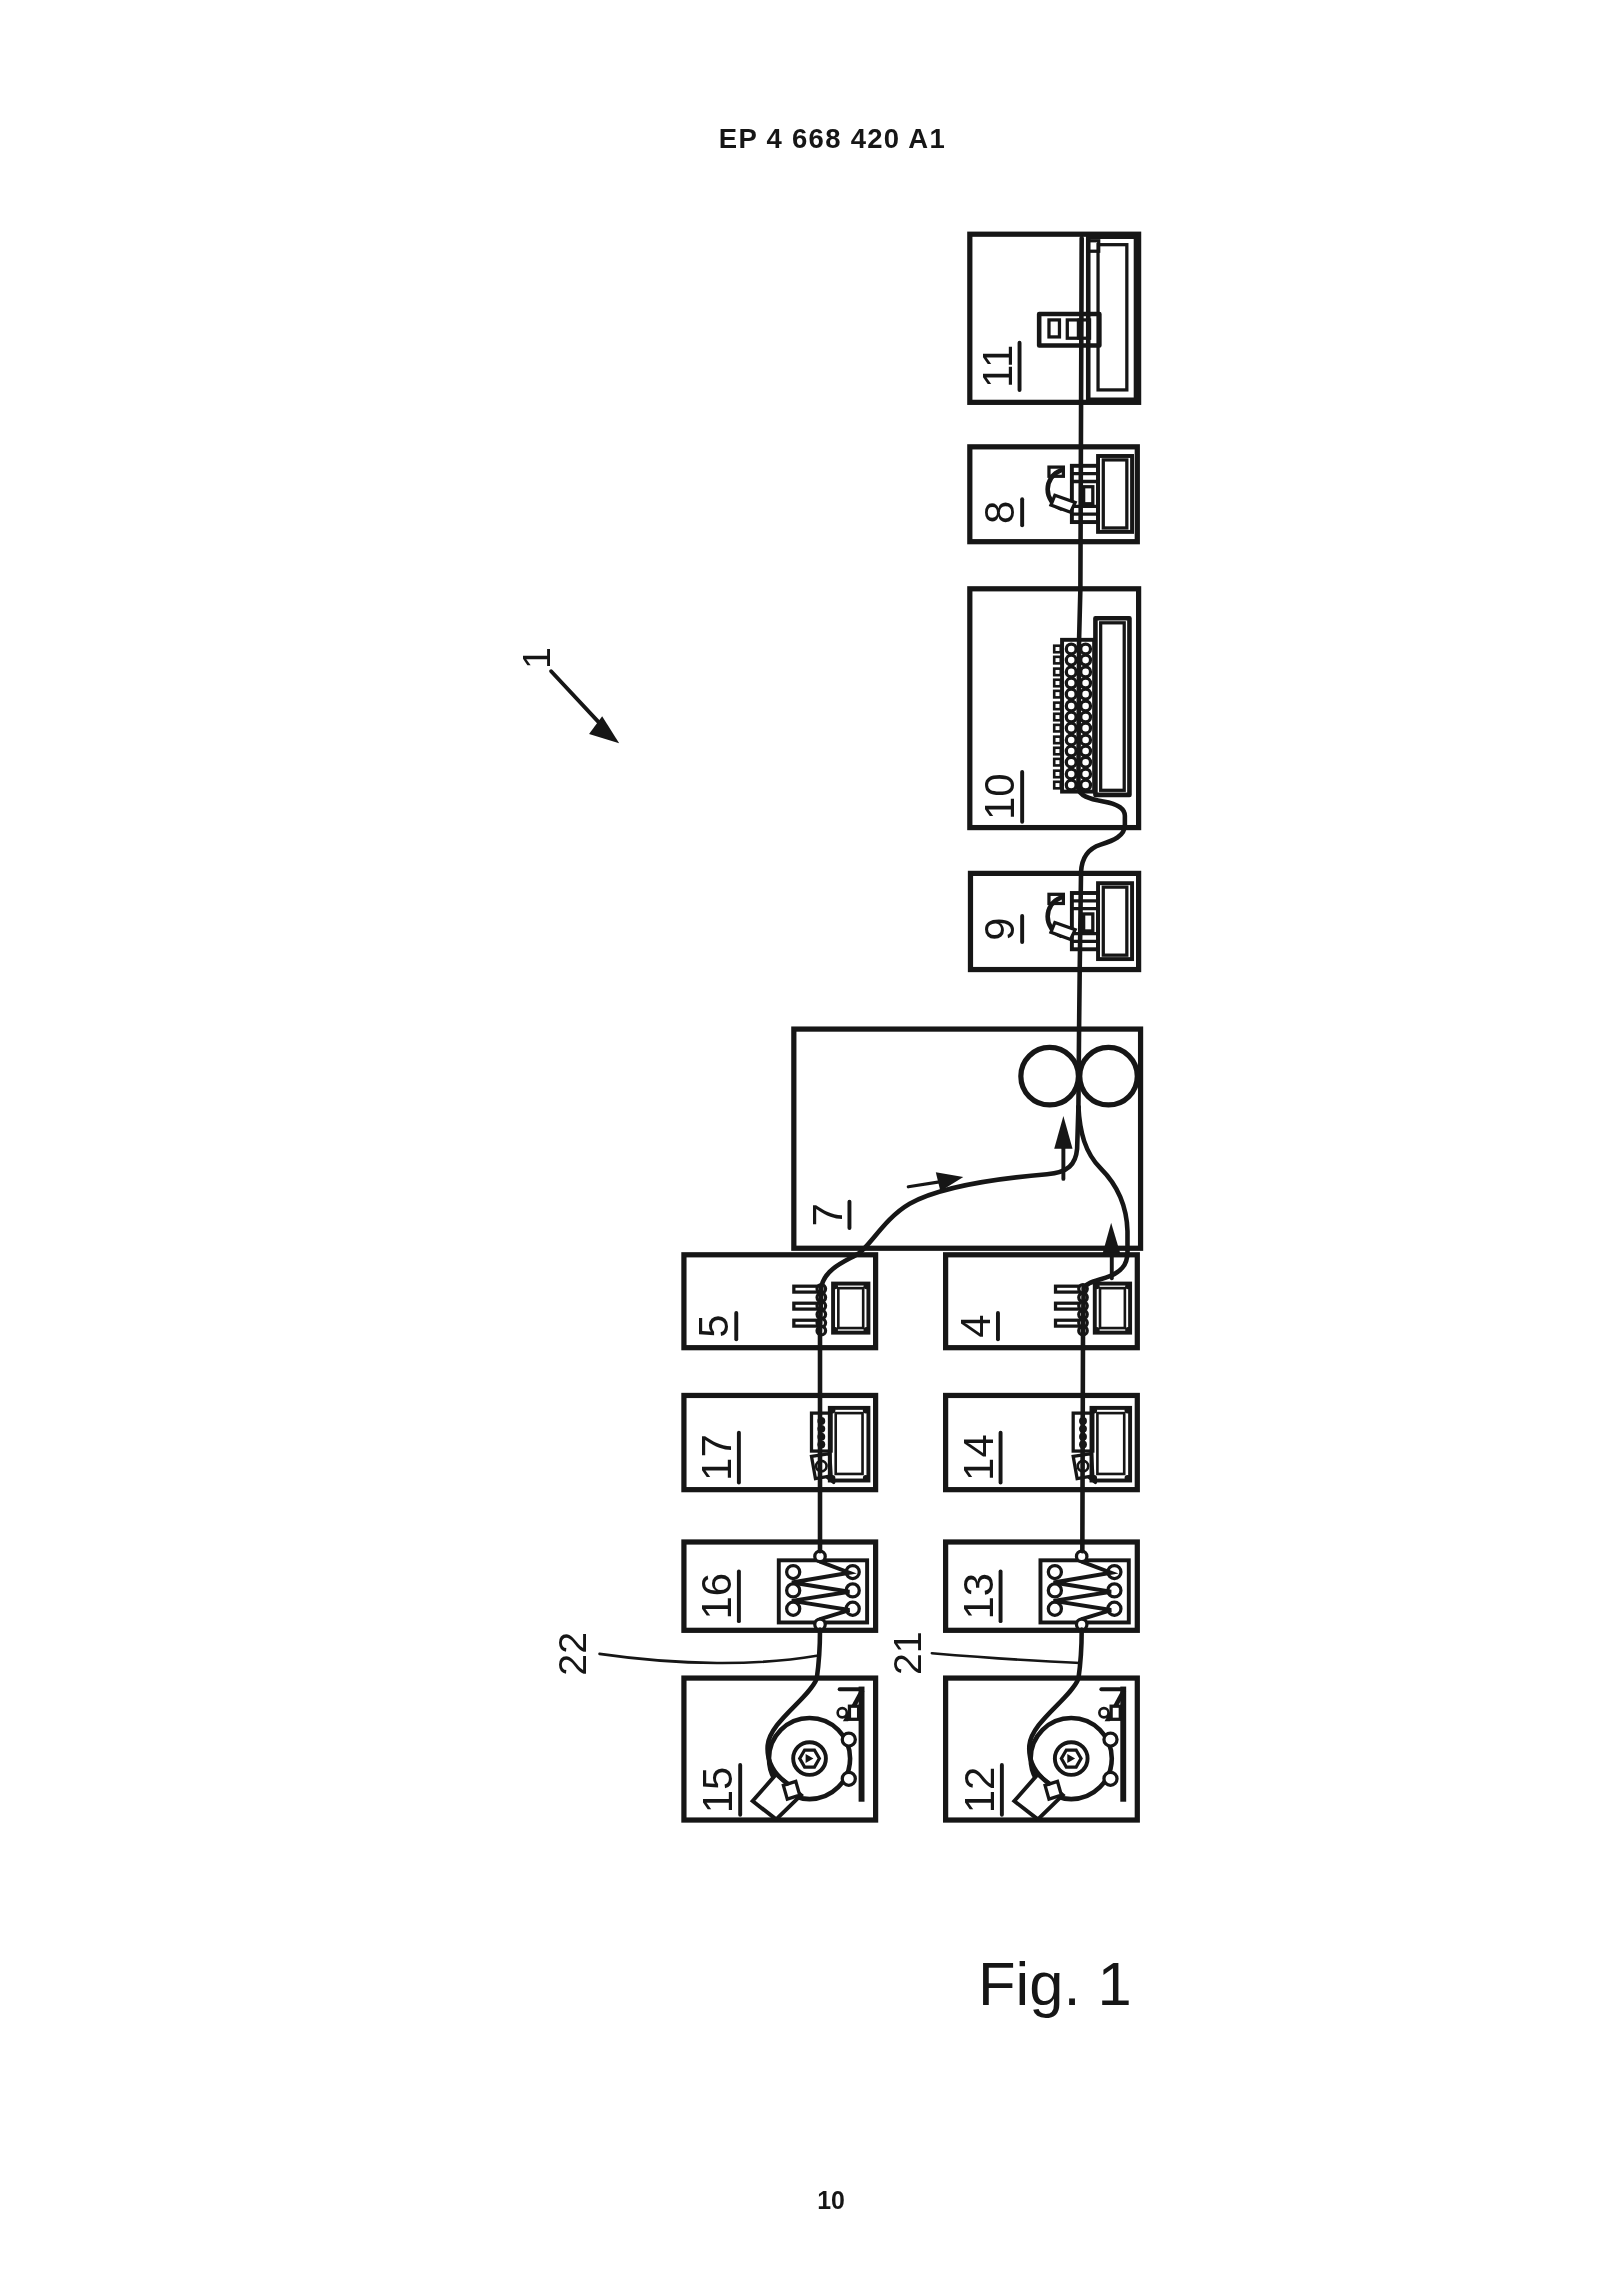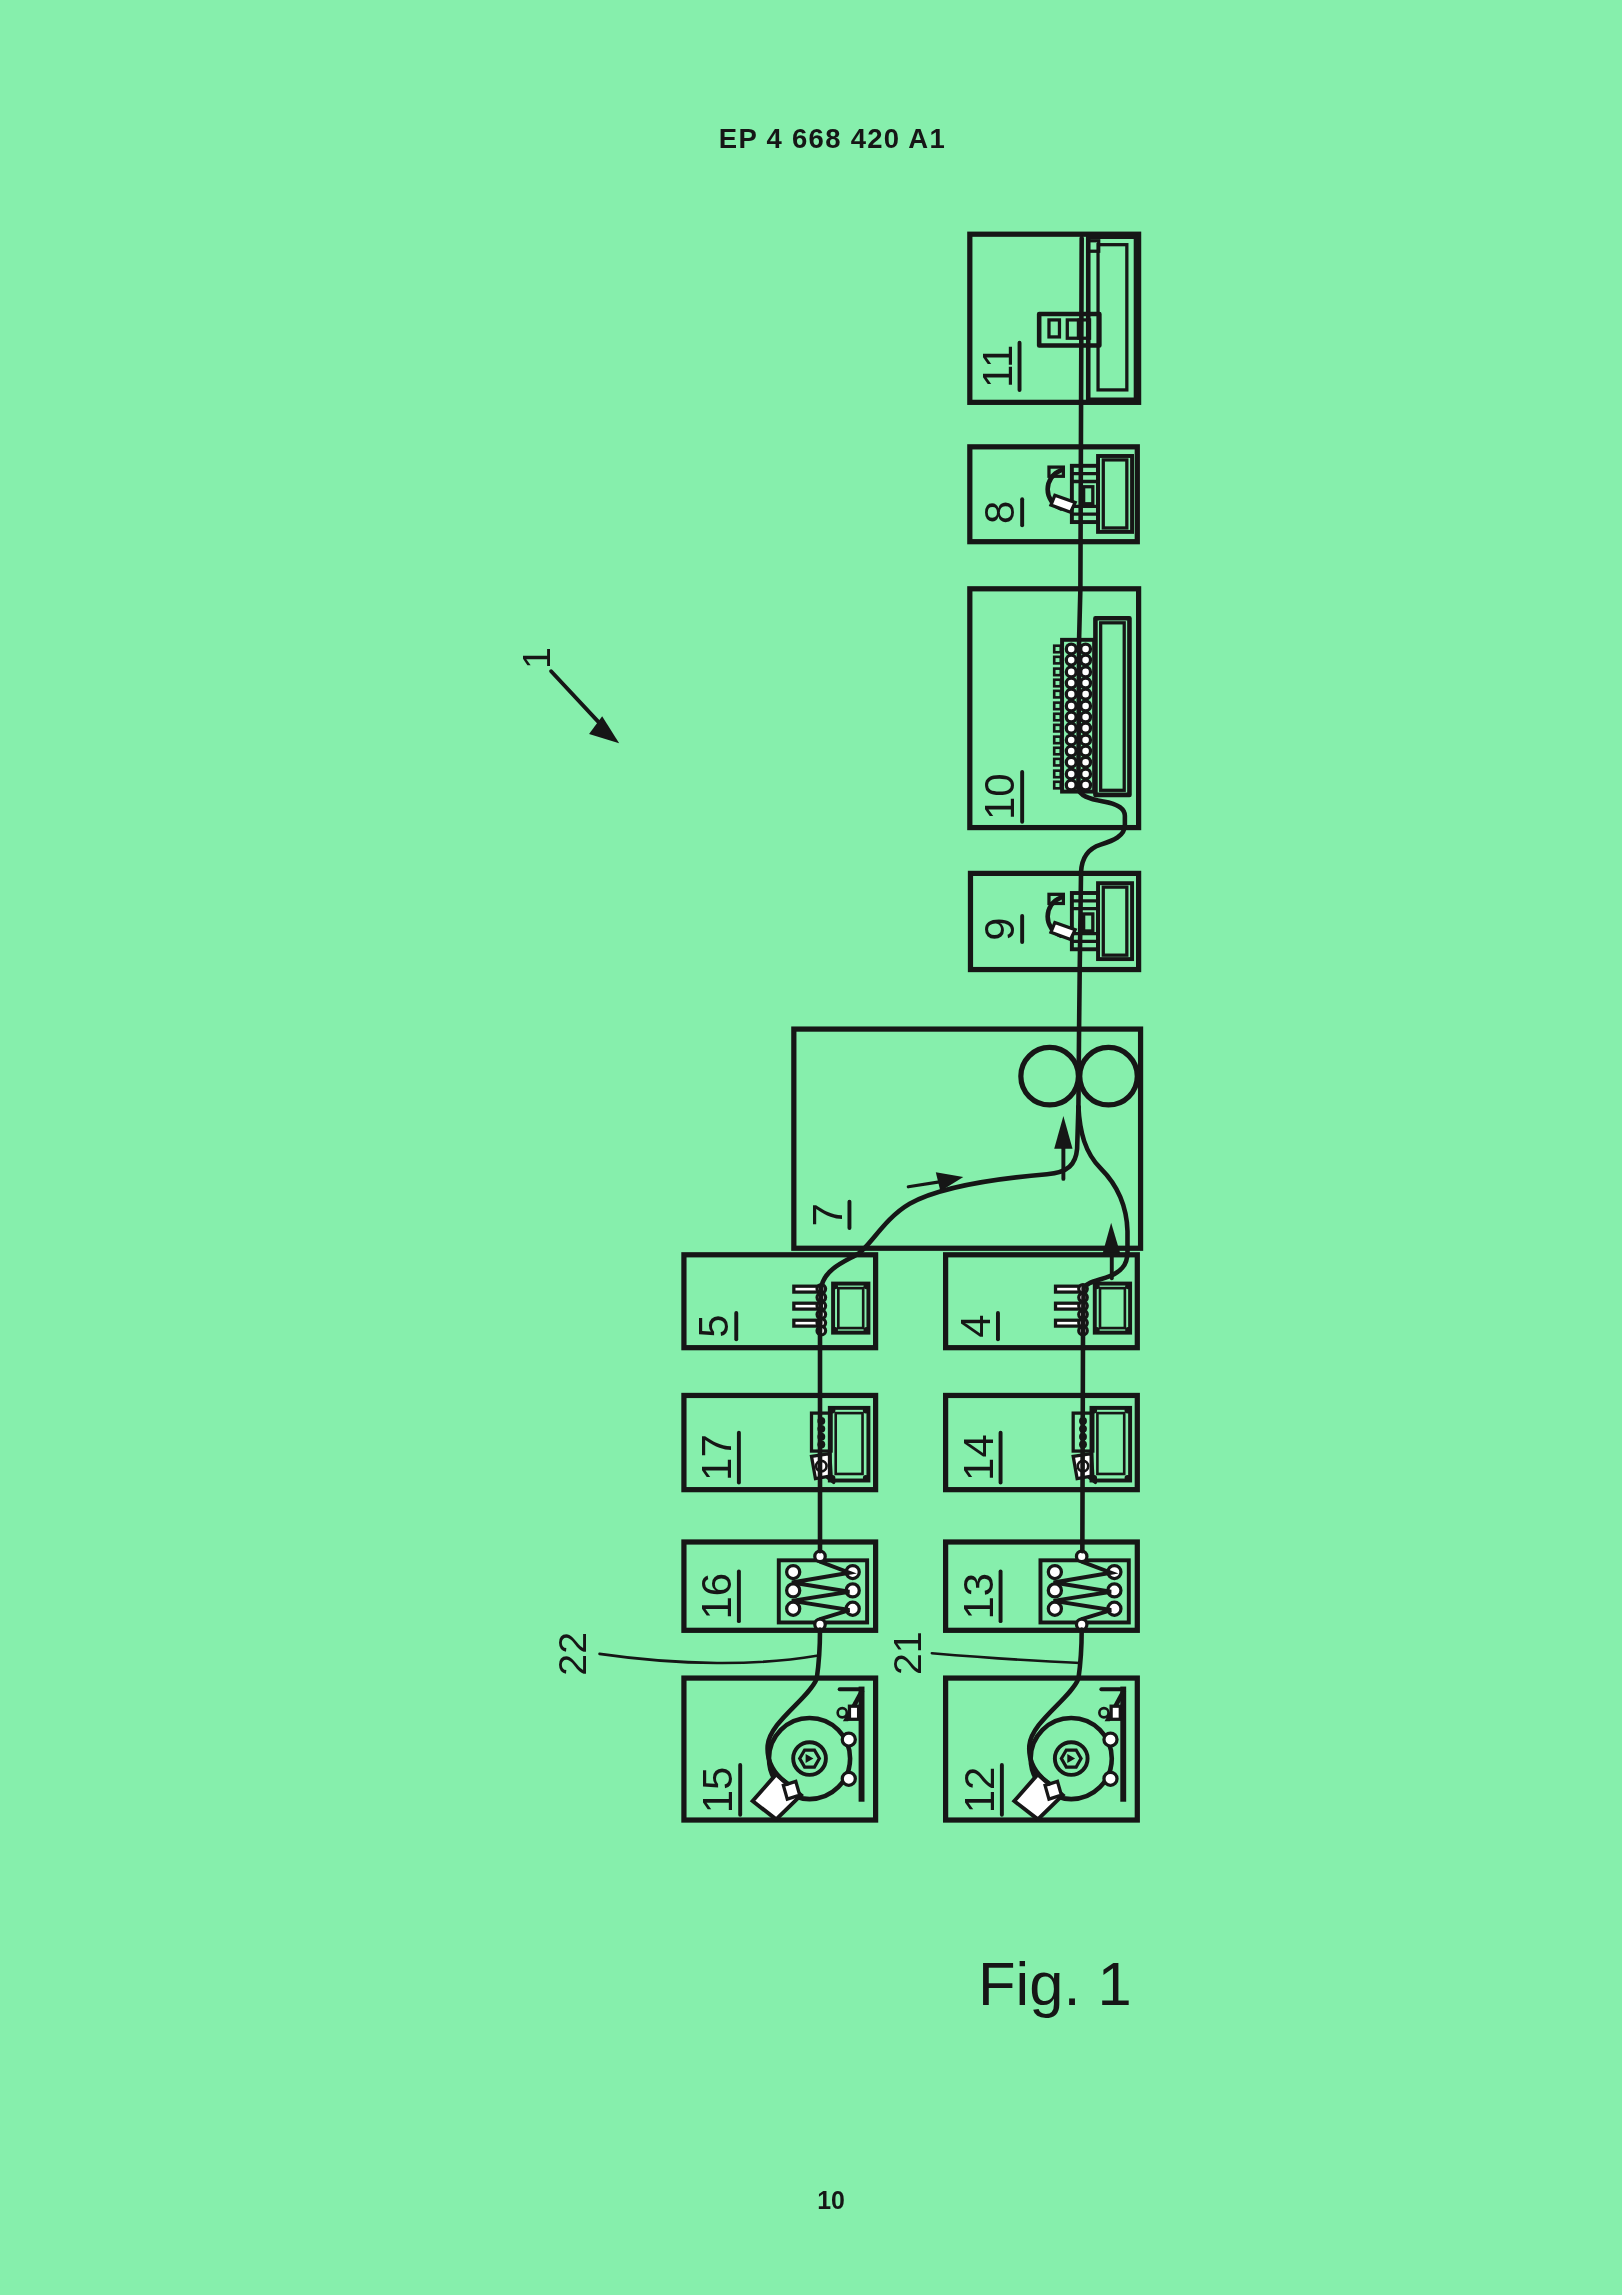--- a/index.html
+++ b/index.html
@@ -1,20 +1,20 @@
 <!DOCTYPE html>
 <html style="font-size:10.5px"><head>
 <meta charset="utf-8">
 <style>
   html,body{margin:0;padding:0;background:#e8e8e8;}
   .page{
     position:relative;
     width:1623px;height:2295px;
     margin:0 auto;
-    background:#86efac;
+    background:#ffffff;
   }
   svg{display:block;width:100%;height:100%;}
   
   .ln4{stroke:#161616;stroke-width:4;fill:none;stroke-linecap:round;}
   .ln5{stroke:#161616;stroke-width:5;fill:none;stroke-linecap:round;}
   .ln6{stroke:#161616;stroke-width:6;fill:none;stroke-linecap:round;}
   .ln7{stroke:#161616;stroke-width:7;fill:none;stroke-linecap:round;stroke-linejoin:round;}
   .ln8{stroke:#161616;stroke-width:8;fill:none;stroke-linejoin:miter;}
   .wln5{stroke:#161616;stroke-width:5;fill:#ffffff;}
   .wln6{stroke:#161616;stroke-width:6;fill:#ffffff;}

